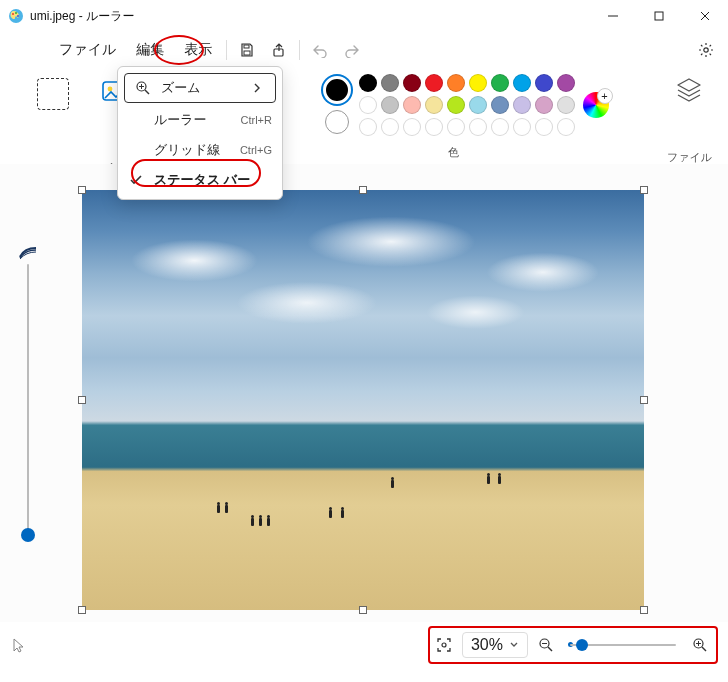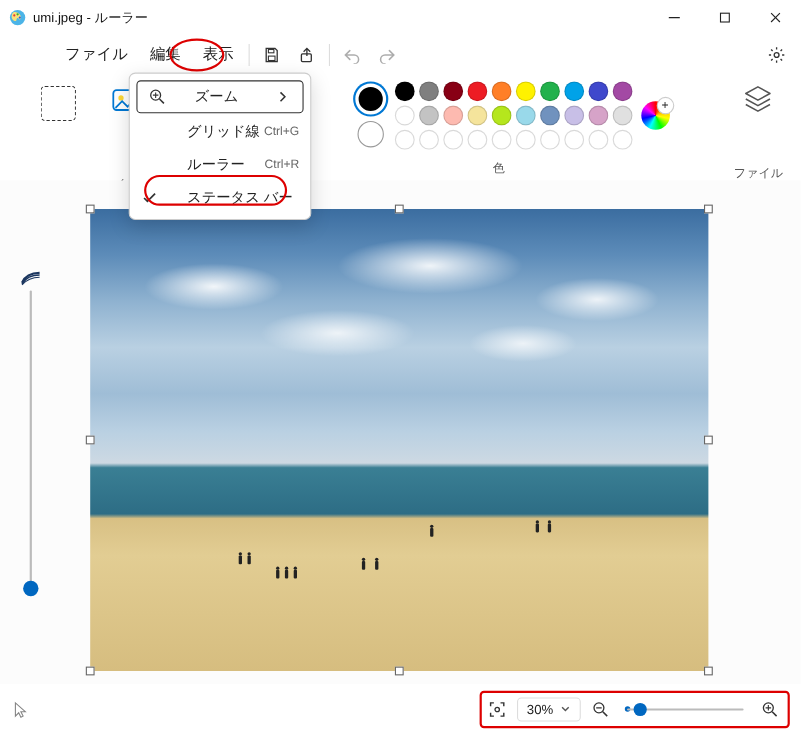--- a/index.html
+++ b/index.html
@@ -25,21 +25,21 @@
   .main-color { width: 28px; height: 28px; border-radius: 50%; background: #000; border: 3px solid #fff; box-shadow: 0 0 0 2px #0078d4; }
   .sec-color { width: 24px; height: 24px; border-radius: 50%; background: #fff; border: 1.5px solid #999; }
   .palette { display: flex; flex-direction: column; gap: 4px; }
   .palette-row { display: flex; gap: 4px; }
   .swatch { width: 18px; height: 18px; border-radius: 50%; border: 1px solid rgba(0,0,0,0.15); cursor: pointer; }
   .rainbow-circle { width: 26px; height: 26px; border-radius: 50%; background: conic-gradient(red,orange,yellow,lime,cyan,blue,magenta,red); margin-left: 8px; position: relative; cursor: pointer; }
   .rainbow-circle::after { content:"+"; position:absolute; top:-4px; right:-4px; width:14px; height:14px; font-size:11px; line-height:14px; text-align:center; background:#fff; border:1px solid #ccc; border-radius:50%; }
   .ribbon-right { position: absolute; right: 16px; top: 8px; display: flex; flex-direction: column; align-items: center; }
   .layers-icon { width: 28px; height: 28px; }
   .dropdown { position: absolute; left: 117px; top: 66px; width: 166px; background: #fff; border: 1px solid #ccc; border-radius: 6px; box-shadow: 0 6px 18px rgba(0,0,0,0.15); z-index: 20; padding: 4px 0; }
-  .dd-item { display: flex; align-items: center; height: 30px; padding: 0 10px; font-size: 13px; gap: 26px; cursor: pointer; position: relative; }
+  .dd-item { display: flex; align-items: center; height: 30px; padding: 0 10px; font-size: 13px; gap: 10px; cursor: pointer; position: relative; }
   .dd-item .shortcut { position: absolute; right: 10px; font-size: 11px; color: #666; }
   .dd-item .arrow { position: absolute; right: 10px; }
   .dd-border { border: 1.5px solid #333; border-radius: 4px; margin: 2px 6px; height: 30px; }
   .stage { position: relative; width: 100%; height: 458px; background: #fcfcfc; }
   .canvas { position: absolute; left: 82px; top: 26px; width: 562px; height: 420px; }
   .photo { width: 100%; height: 100%; background:
      linear-gradient(to bottom,
        #3b6da0 0%, #5d8cb9 10%, #8fb2d0 20%, #b9d0e2 30%,
        #9fbdd6 40%, #b9d0e2 48%, #cdd9e3 55%,
        #3a7f94 56%, #2d6d85 66%, #d8c084 67%, #e2cd93 75%, #d6bd7f 100%);
@@ -54,21 +54,21 @@
   .h-tl { left:-4px; top:-4px; } .h-tm { left:50%; margin-left:-4px; top:-4px; } .h-tr { right:-4px; top:-4px; }
   .h-ml { left:-4px; top:50%; margin-top:-4px; } .h-mr { right:-4px; top:50%; margin-top:-4px; }
   .h-bl { left:-4px; bottom:-4px; } .h-bm { left:50%; margin-left:-4px; bottom:-4px; } .h-br { right:-4px; bottom:-4px; }
   .brush-slider { position:absolute; left:18px; top:82px; width:20px; height:300px; }
   .brush-track { position:absolute; left:9px; top:18px; bottom:6px; width:2px; background:#bbb; border-radius:1px; }
   .brush-thumb { position:absolute; left:3px; bottom:4px; width:14px; height:14px; background:#0067c0; border-radius:50%; }
   .brush-tip { position:absolute; left:0; top:0; width:20px; height:14px; }
   .statusbar { height: 46px; display: flex; align-items: center; padding: 0 10px; gap: 8px; }
   .status-left { flex: 1; display:flex; align-items:center; gap:6px; }
   .status-box { display:flex; align-items:center; gap:10px; border:2px solid #d00; border-radius:4px; padding:4px 8px 4px 6px; }
-  .zoom-chip { display:flex; align-items:center; gap:6px; border:1px solid #ddd; border-radius:4px; padding:3px 8px; font-size:12px; background:#fff; }
+  .zoom-chip { display:flex; align-items:center; gap:6px; border:1px solid #ddd; border-radius:4px; padding:3px 8px; font-size:16px; background:#fff; }
   .zoom-slider { position:relative; width:118px; height:18px; }
   .zoom-track { position:absolute; left:6px; right:6px; top:8px; height:2px; background:#bbb; border-radius:1px; }
   .zoom-thumb { position:absolute; left:12px; top:3px; width:12px; height:12px; background:#0067c0; border-radius:50%; }
   .zoom-dot { position:absolute; left:4px; top:6px; width:5px; height:5px; background:#0067c0; border-radius:50%; }
   .icon-sz { width:16px; height:16px; display:block; }
   .person { position:absolute; width:3px; height:8px; background:#222; border-radius:1px; }
   .person::before { content:""; position:absolute; top:-3px; left:0; width:3px; height:3px; background:#222; border-radius:50%; }
 </style>
 </head>
 <body>
@@ -220,29 +220,29 @@
         <line x1="6.5" y1="4" x2="6.5" y2="9" stroke="#333"></line>
         <line x1="4" y1="6.5" x2="9" y2="6.5" stroke="#333"></line>
       </svg>
     <span>ズーム</span>
     <svg class="icon-sz arrow" viewBox="0 0 16 16">
         <path d="M6 4l4 4-4 4" fill="none" stroke="#333" stroke-width="1.4"></path>
       </svg>
   </div>
   <div class="dd-item">
     <span style="width:16px"></span>
+    <span>ルーラー</span>
+    <span class="shortcut">Ctrl+R</span>
+  </div>
+  <div class="dd-item">
+    <span style="width:16px"></span>
     <span>グリッド線</span>
     <span class="shortcut">Ctrl+G</span>
   </div>
-  <div class="dd-item">
-    <span style="width:16px"></span>
-    <span>ルーラー</span>
-    <span class="shortcut">Ctrl+R</span>
-  </div>
-  <div class="dd-item" style="position:relative;">
+  <div class="dd-item" style="position:relative;font-weight:bold;">
     <svg class="icon-sz" viewBox="0 0 16 16">
         <path d="M3 8l3 3 7-7" fill="none" stroke="#333" stroke-width="1.6"></path>
       </svg>
     <span>ステータス バー</span>
   </div>
 
   <div class="circle-hl" style="left:13px; top:92px; width:130px; height:28px; border-radius:14px;"></div>
 </div>
 
 <div class="stage">

